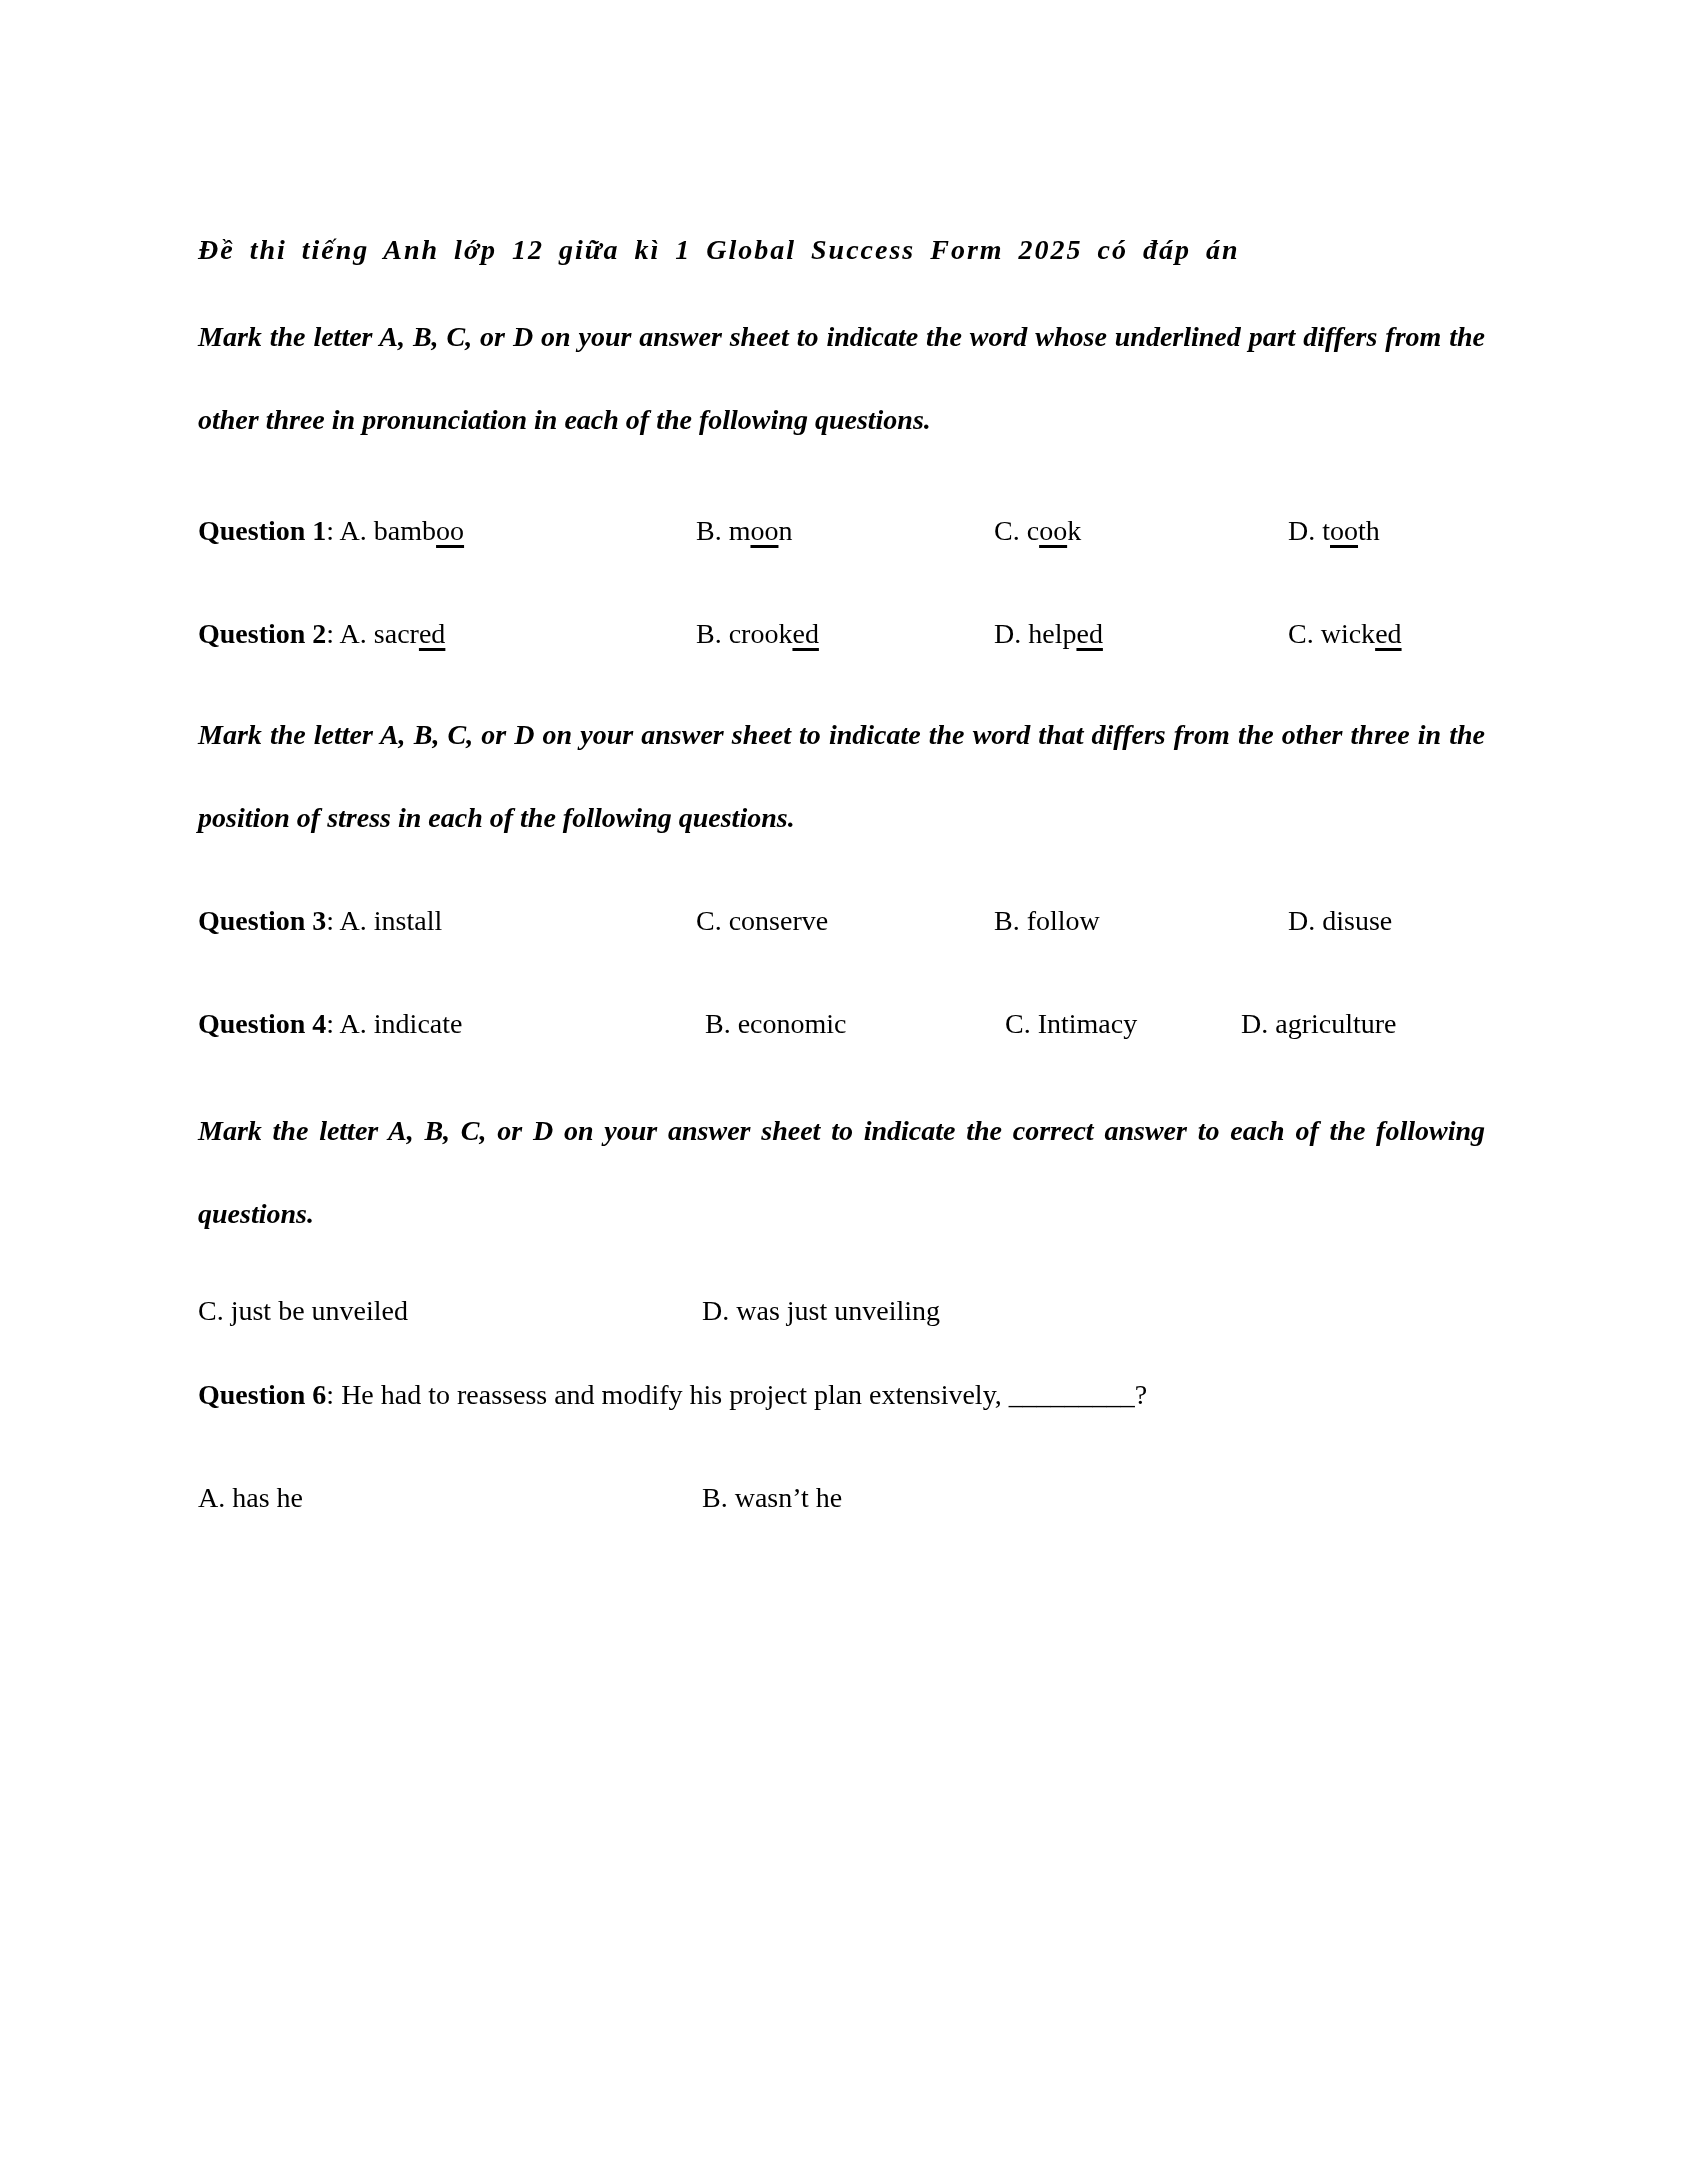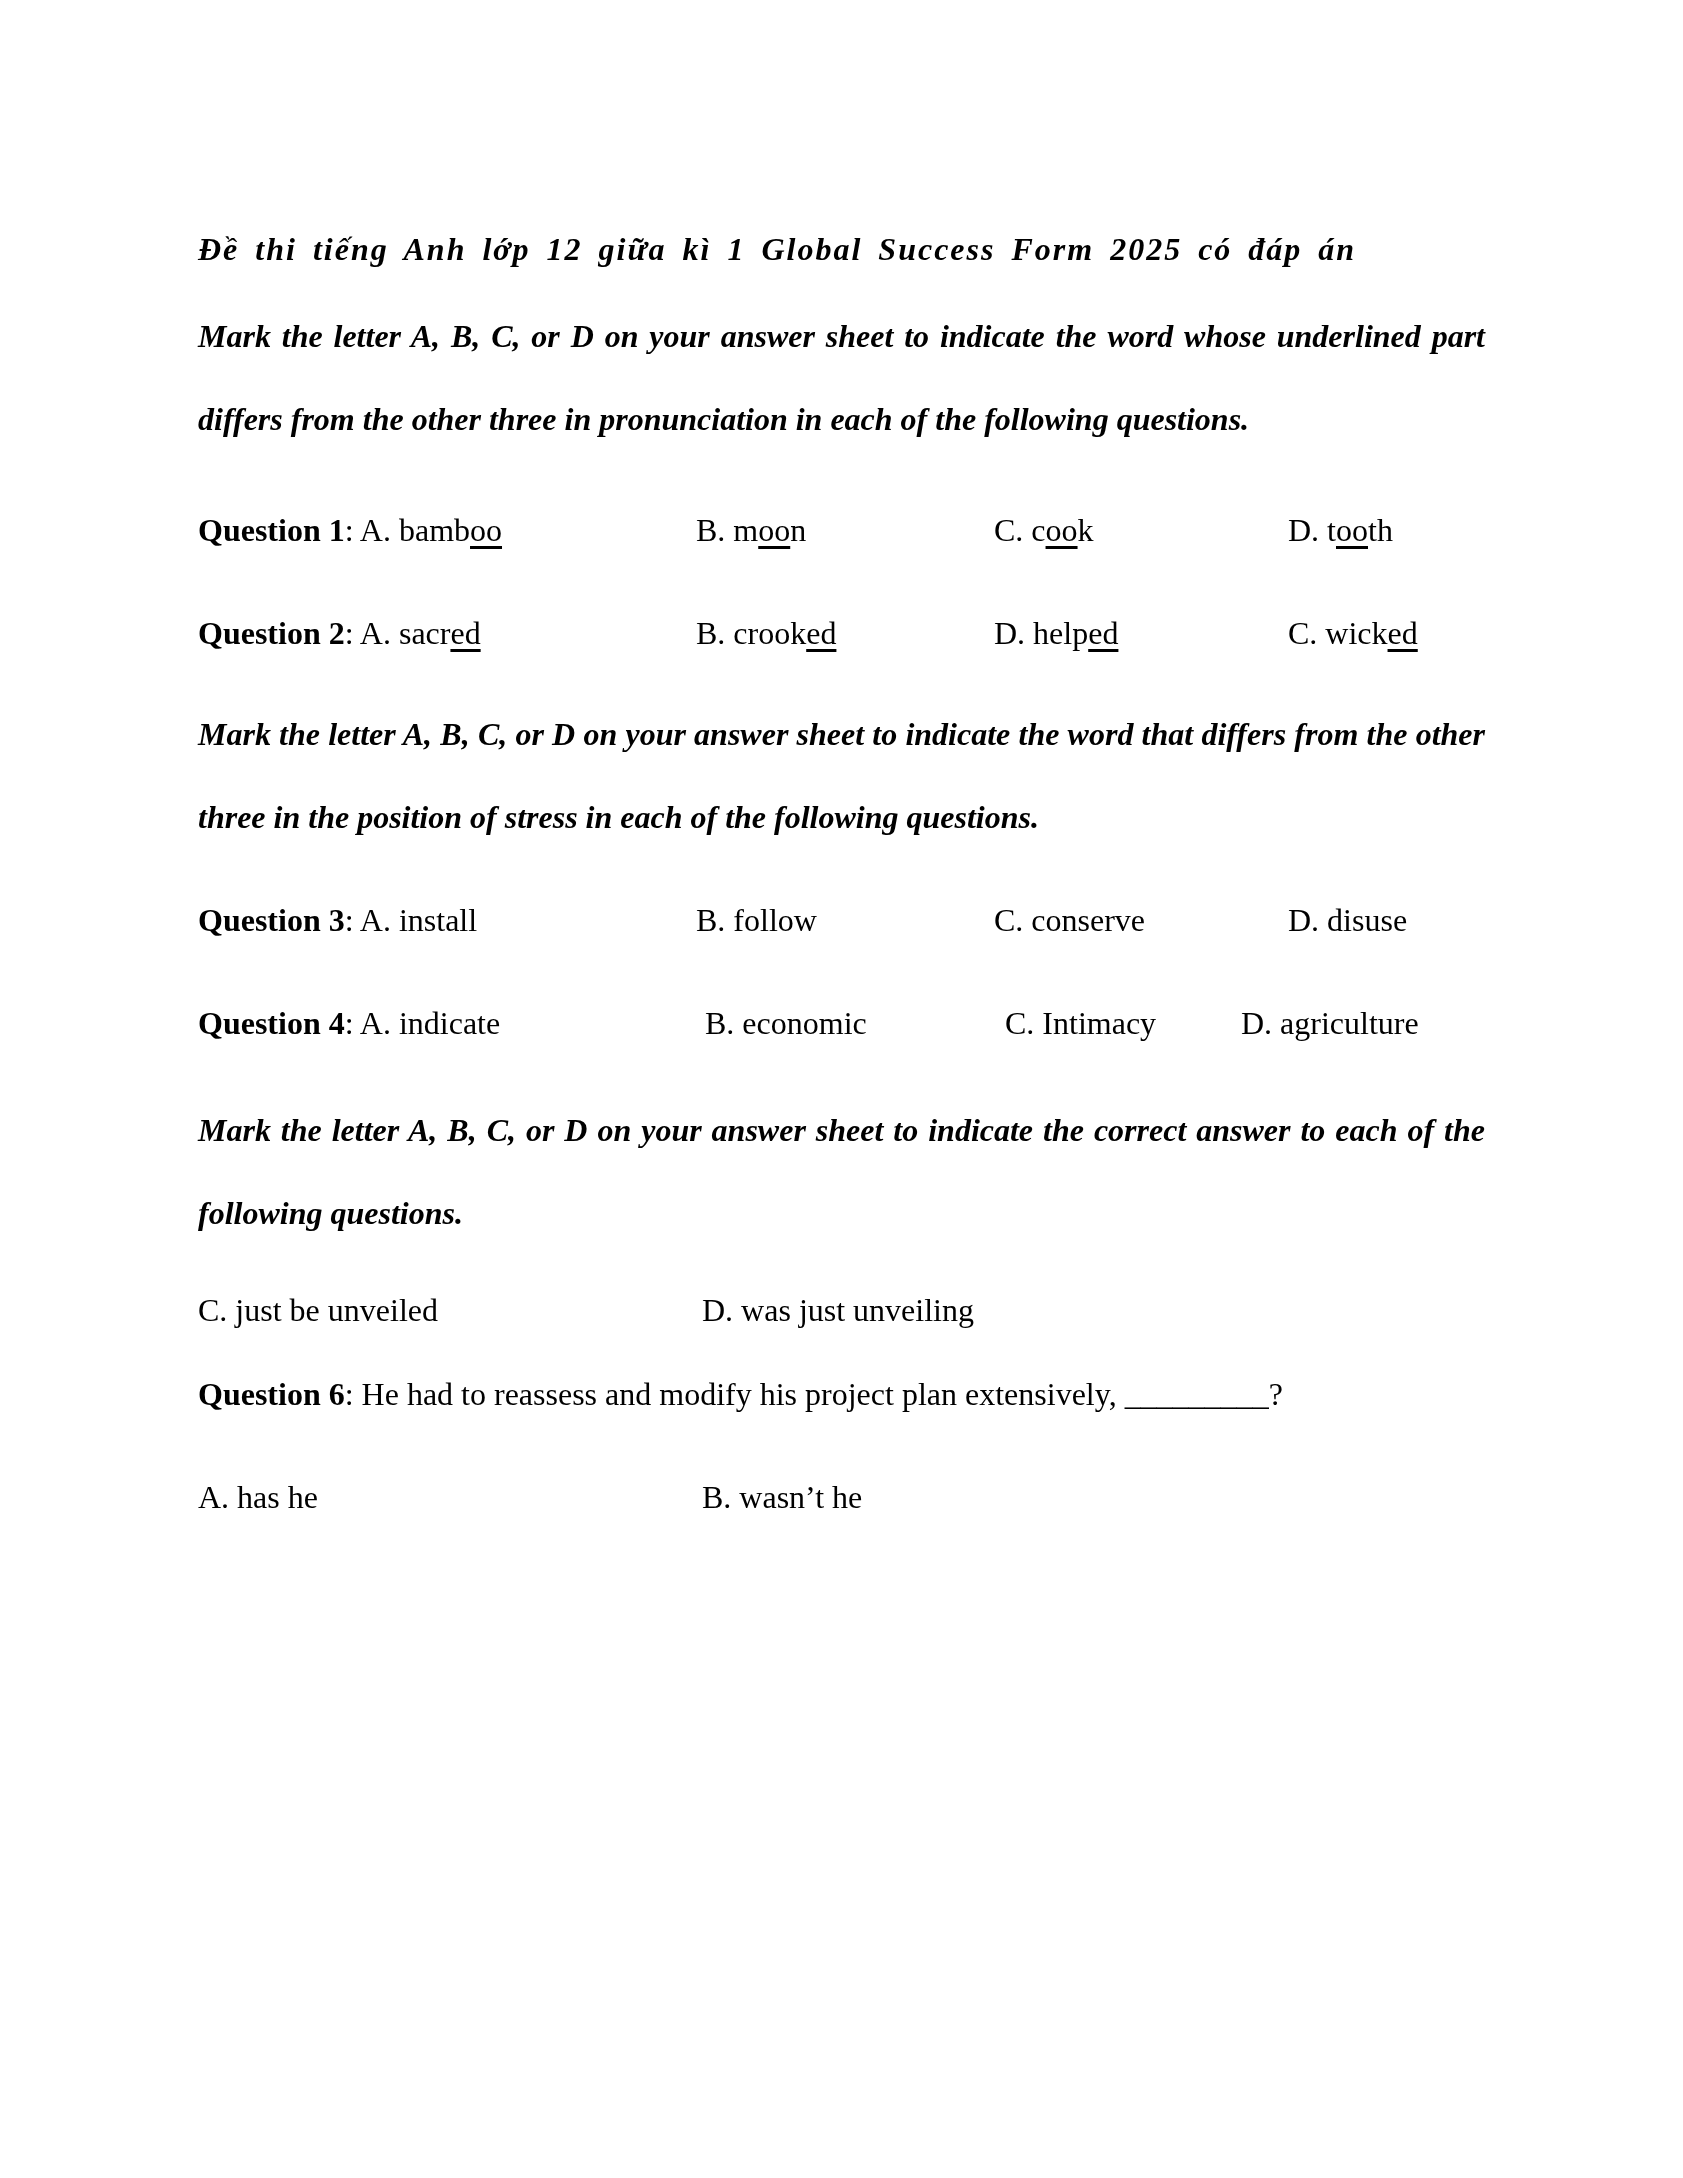--- a/index.html
+++ b/index.html
@@ -8,21 +8,21 @@
     box-sizing: border-box;
     width: 1683px;
     height: 2178px;
     padding: 208px 198px 0 198px;
     font-family: "Liberation Serif", "DejaVu Serif", serif;
     font-size: 32px;
     line-height: 83px;
     color: #000000;
     background: #ffffff;
   }
-  p, div, h1 { margin: 0; padding: 0; font-size: 32px; font-weight: normal; }
+  p, div, h1 { margin: 0; padding: 0; font-size: 28px; font-weight: normal; }
   .title {
     font-weight: 700;
     font-style: italic;
     letter-spacing: 2px;
     word-spacing: 6px;
     white-space: nowrap;
   }
   .instruction {
     font-weight: 700;
     font-style: italic;
@@ -69,22 +69,22 @@
     <div class="cell"><span class="q-label">Question 2</span><span>:</span> <span>A.</span> <span>sacr</span><span class="u">ed</span><span></span></div>
     <div class="cell"><span>B.</span> <span>crook</span><span class="u">ed</span><span></span></div>
     <div class="cell"><span>D.</span> <span>help</span><span class="u">ed</span><span></span></div>
     <div class="cell"><span>C.</span> <span>wick</span><span class="u">ed</span><span></span></div>
   </div>
 
   <p class="instruction mb20">Mark the letter A, B, C, or D on your answer sheet to indicate the word that differs from the other three in the position of stress in each of the following questions.</p>
 
   <div class="qrow cols-q mb20">
     <div class="cell"><span class="q-label">Question 3</span><span>:</span> <span>A.</span> <span>install</span></div>
+    <div class="cell"><span>C.</span> <span>conserve</span></div>
     <div class="cell"><span>B.</span> <span>follow</span></div>
-    <div class="cell"><span>C.</span> <span>conserve</span></div>
     <div class="cell"><span>D.</span> <span>disuse</span></div>
   </div>
 
   <div class="qrow cols-q4 mb24">
     <div class="cell"><span class="q-label">Question 4</span><span>:</span> <span>A.</span> <span>indicate</span></div>
     <div class="cell"><span>B.</span> <span>economic</span></div>
     <div class="cell"><span>C.</span> <span>Intimacy</span></div>
     <div class="cell"><span>D.</span> <span>agriculture</span></div>
   </div>
 

